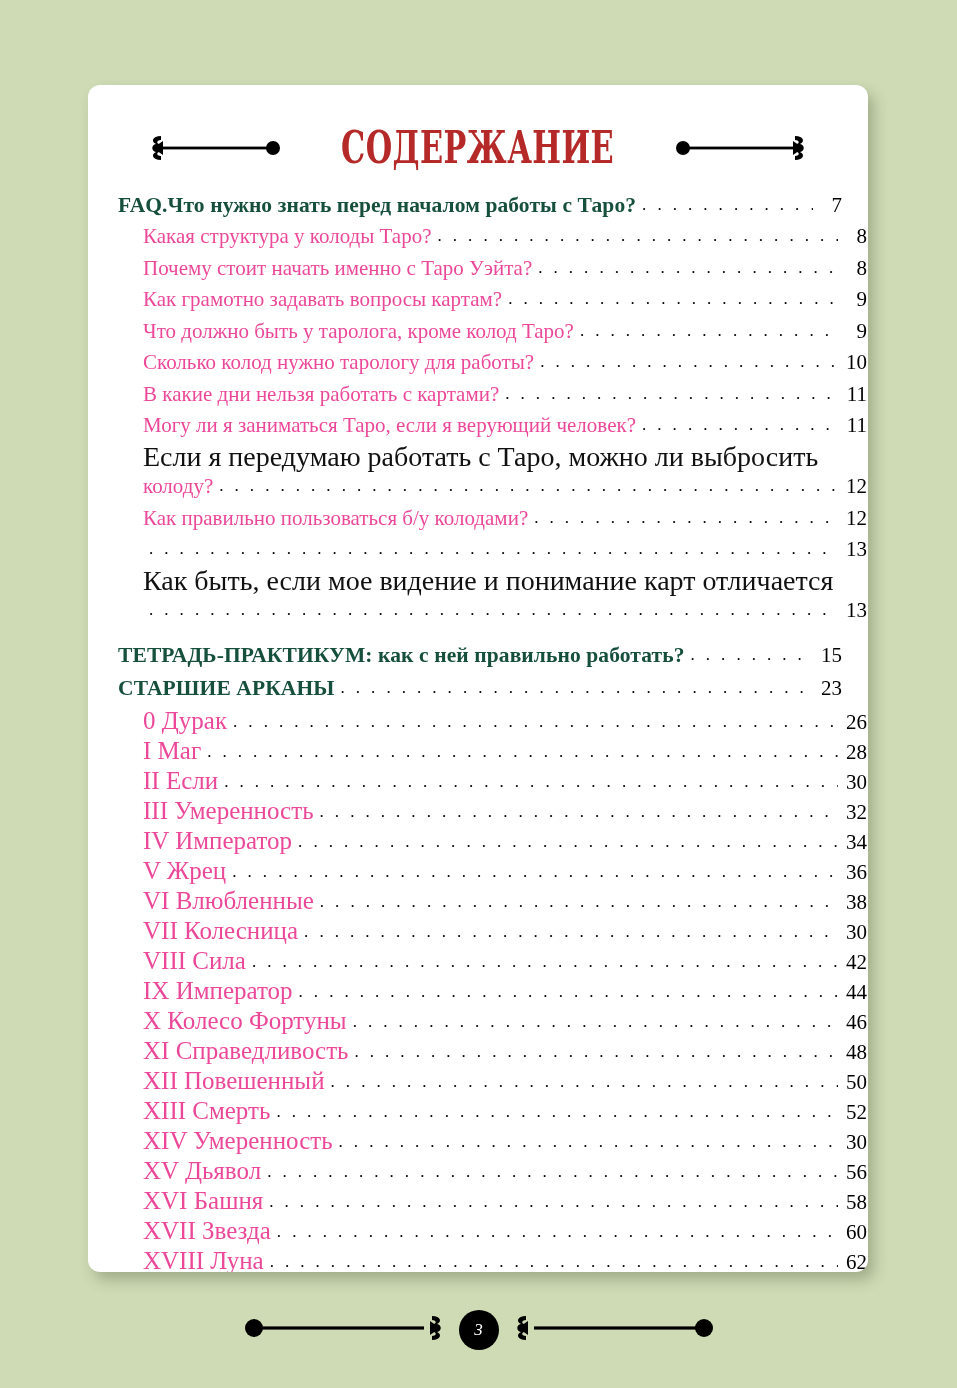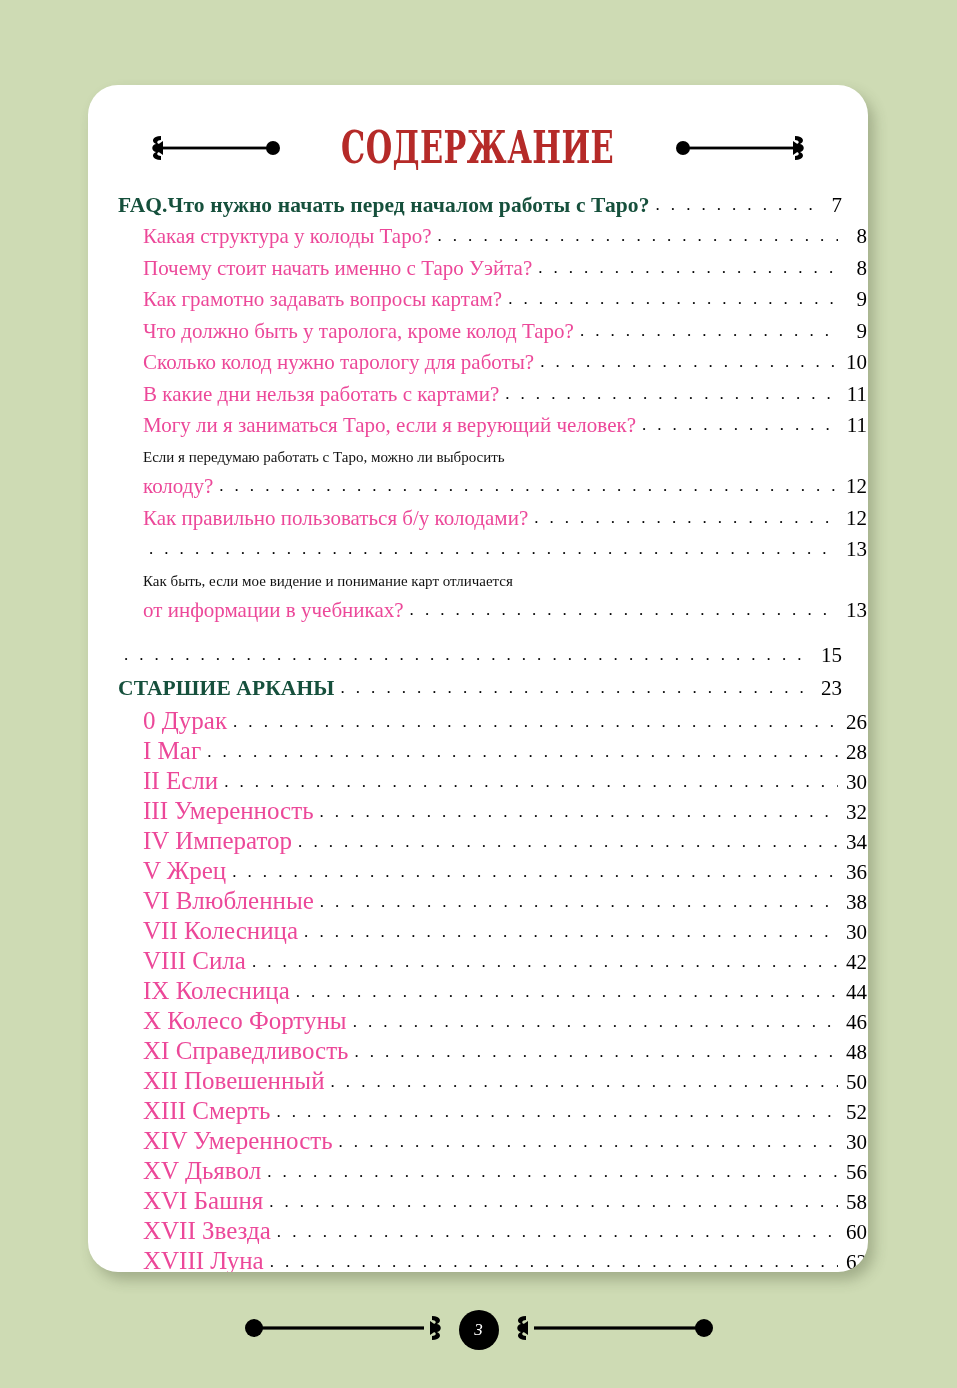--- a/index.html
+++ b/index.html
@@ -16,21 +16,21 @@
   }
 
   
   #page-card {
     position: absolute;
     left: 88px;
     top: 85px;
     width: 780px;
     height: 1187px;
     background: #ffffff;
-    border-radius: 30px;
+    border-radius: 12px;
     box-shadow: 6px 8px 14px rgba(60, 70, 40, 0.30);
     overflow: hidden;
   }
 
   
   #title-block {
     position: absolute;
     left: 0;
     top: 28px;
     width: 780px;
@@ -115,21 +115,21 @@
   }
   .entry-row .label {
     color: #ec4899;
     font-size: 21px;
   }
 
   
   .entry-wrap-first {
     padding-left: 25px;
     color: #111;
-    font-size: 15px;
+    font-size: 28px;
     margin-bottom: 1px;
     white-space: nowrap;
   }
 
   
   .arcana .entry-row { margin-bottom: 0px; line-height: 27px; }
   .arcana .entry-row .label { font-size: 25px; }
 
   .faq-group .entry-row { line-height: 28.5px; }
   .faq-group .entry-wrap-first { line-height: 28.5px; }
@@ -185,21 +185,21 @@
           <rect x="24" y="18.6" width="105" height="2.8"></rect>
           <circle cx="134" cy="20" r="7"></circle>
         </g>
       </svg>
     </span>
   </div>
 
   <div id="toc">
 
     <div class="row section-row first">
-      <span class="label">FAQ.Что нужно начать перед началом работы с Таро?</span>
+      <span class="label">FAQ.Что нужно знать перед началом работы с Таро?</span>
       <span class="leader">. . . . . . . . . . . . . . . . . . . . . . . . . . . . . . . . . . . . . . . . . . . . . . . . . . . . . . . . . . . . . .</span>
       <span class="pageno">7</span>
     </div>
 
     <div class="faq-group">
       <div class="row entry-row">
         <span class="label">Какая структура у колоды Таро?</span>
         <span class="leader">. . . . . . . . . . . . . . . . . . . . . . . . . . . . . . . . . . . . . . . . . . . . . . . . . . . . . . . . . . . . . .</span>
         <span class="pageno">8</span>
       </div>
@@ -246,27 +246,27 @@
         <span class="leader">. . . . . . . . . . . . . . . . . . . . . . . . . . . . . . . . . . . . . . . . . . . . . . . . . . . . . . . . . . . . . .</span>
         <span class="pageno">12</span>
       </div>
       <div class="row entry-row">
         <span class="leader">. . . . . . . . . . . . . . . . . . . . . . . . . . . . . . . . . . . . . . . . . . . . . . . . . . . . . . . . . . . . . .</span>
         <span class="pageno">13</span>
       </div>
 
       <div class="entry-wrap-first">Как быть, если мое видение и понимание карт отличается</div>
       <div class="row entry-row">
-        <span class="label">от информации в учебниках?</span>
         <span class="leader">. . . . . . . . . . . . . . . . . . . . . . . . . . . . . . . . . . . . . . . . . . . . . . . . . . . . . . . . . . . . . .</span>
         <span class="pageno">13</span>
       </div>
     </div>
 
     <div class="row section-row">
+      <span class="label">ТЕТРАДЬ-ПРАКТИКУМ: как с ней правильно работать?</span>
       <span class="leader">. . . . . . . . . . . . . . . . . . . . . . . . . . . . . . . . . . . . . . . . . . . . . . . . . . . . . . . . . . . . . .</span>
       <span class="pageno">15</span>
     </div>
 
     <div class="row section-row" style="margin-top:8px;">
       <span class="label">СТАРШИЕ АРКАНЫ</span>
       <span class="leader">. . . . . . . . . . . . . . . . . . . . . . . . . . . . . . . . . . . . . . . . . . . . . . . . . . . . . . . . . . . . . .</span>
       <span class="pageno">23</span>
     </div>
 
@@ -310,21 +310,21 @@
         <span class="label">VII Колесница</span>
         <span class="leader">. . . . . . . . . . . . . . . . . . . . . . . . . . . . . . . . . . . . . . . . . . . . . . . . . . . . . . . . . . . . . .</span>
         <span class="pageno">30</span>
       </div>
       <div class="row entry-row">
         <span class="label">VIII Сила</span>
         <span class="leader">. . . . . . . . . . . . . . . . . . . . . . . . . . . . . . . . . . . . . . . . . . . . . . . . . . . . . . . . . . . . . .</span>
         <span class="pageno">42</span>
       </div>
       <div class="row entry-row">
-        <span class="label">IX Колесница</span>
+        <span class="label">IX Император</span>
         <span class="leader">. . . . . . . . . . . . . . . . . . . . . . . . . . . . . . . . . . . . . . . . . . . . . . . . . . . . . . . . . . . . . .</span>
         <span class="pageno">44</span>
       </div>
       <div class="row entry-row">
         <span class="label">X Колесо Фортуны</span>
         <span class="leader">. . . . . . . . . . . . . . . . . . . . . . . . . . . . . . . . . . . . . . . . . . . . . . . . . . . . . . . . . . . . . .</span>
         <span class="pageno">46</span>
       </div>
       <div class="row entry-row">
         <span class="label">XI Справедливость</span>

